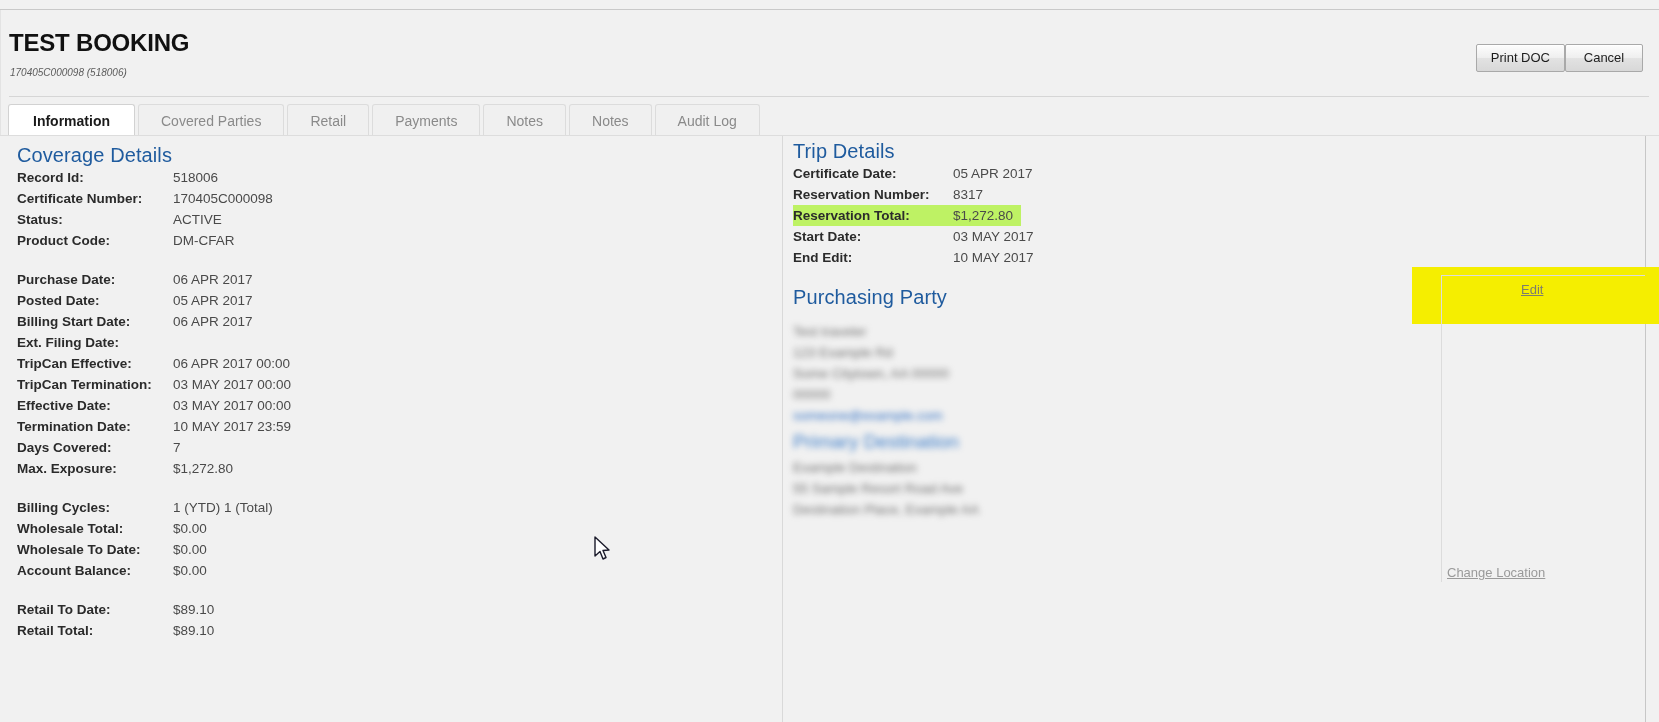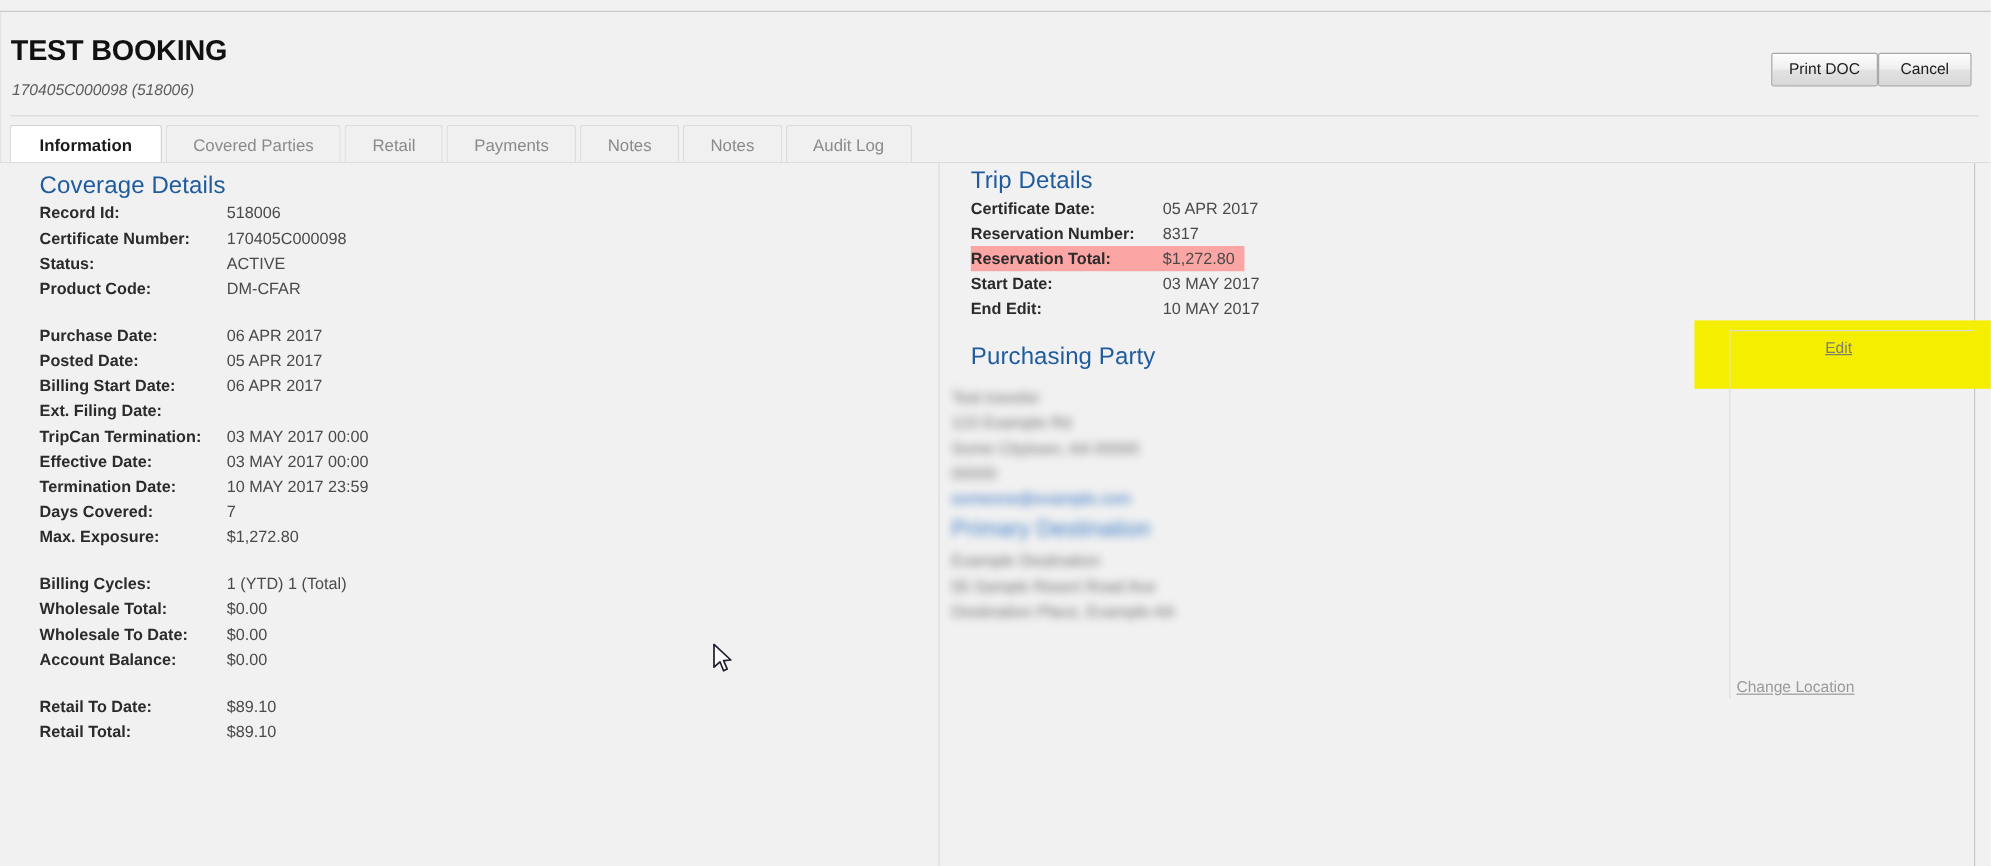--- a/index.html
+++ b/index.html
@@ -50,21 +50,21 @@
     left: 9px; top: 19px;
     font-size: 24px;
     font-weight: bold;
     letter-spacing: -0.2px;
     color: #111111;
     white-space: nowrap;
   }
   #page-subtitle {
     position: absolute;
     left: 10px; top: 57px;
-    font-size: 13px;
+    font-size: 10px;
     font-style: italic;
     color: #5b5b5b;
     white-space: nowrap;
   }
   #header-actions {
     position: absolute;
     right: 16px; top: 34px;
     display: flex;
     gap: 0;
   }
@@ -158,41 +158,40 @@
     font-weight: normal;
     color: #1f5b9e;
     letter-spacing: 0.1px;
     white-space: nowrap;
   }
 
   
   .field-list {
     position: absolute;
     font-size: 13.5px;
-    margin-left: 16px;
   }
   .field-row {
     display: flex;
     align-items: baseline;
     height: 21px;
     line-height: 21px;
     white-space: nowrap;
   }
   .field-row.spacer {
     height: 18px;
   }
   .field-label {
     font-weight: bold;
     color: #2b2b2b;
   }
   .field-value {
     color: #4a4a4a;
   }
   .field-row.highlighted {
-    background: #fca5a5;
+    background: #bef264;
   }
 
   
   #coverage-details { left: 17px; top: 8px; }
   #coverage-details .field-label { width: 156px; }
   #coverage-details .field-value { }
 
   
   #trip-details { left: 793px; top: 4px; }
   #trip-details .field-label { width: 160px; }
@@ -320,20 +319,24 @@
             <span class="field-label" style="width: 156px;">Posted Date:</span>
             <span class="field-value">05 APR 2017</span>
           </div>
           <div class="field-row">
             <span class="field-label" style="width: 156px;">Billing Start Date:</span>
             <span class="field-value">06 APR 2017</span>
           </div>
           <div class="field-row">
             <span class="field-label" style="width: 156px;">Ext. Filing Date:</span>
             <span class="field-value"></span>
+          </div>
+          <div class="field-row">
+            <span class="field-label" style="width: 156px;">TripCan Effective:</span>
+            <span class="field-value">06 APR 2017 00:00</span>
           </div>
           <div class="field-row">
             <span class="field-label" style="width: 156px;">TripCan Termination:</span>
             <span class="field-value">03 MAY 2017 00:00</span>
           </div>
           <div class="field-row">
             <span class="field-label" style="width: 156px;">Effective Date:</span>
             <span class="field-value">03 MAY 2017 00:00</span>
           </div>
           <div class="field-row">

